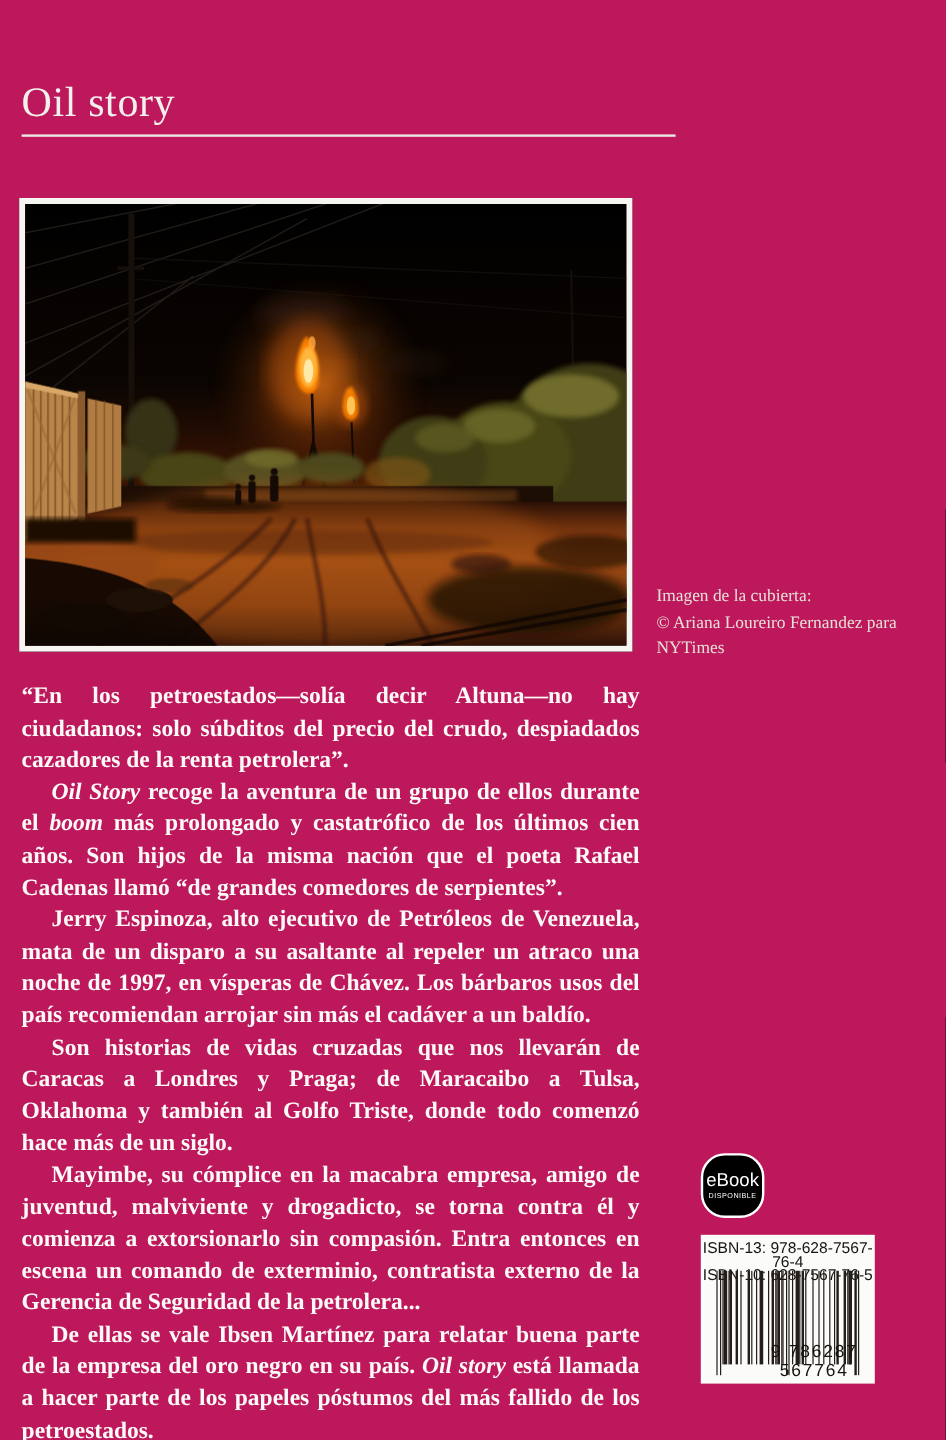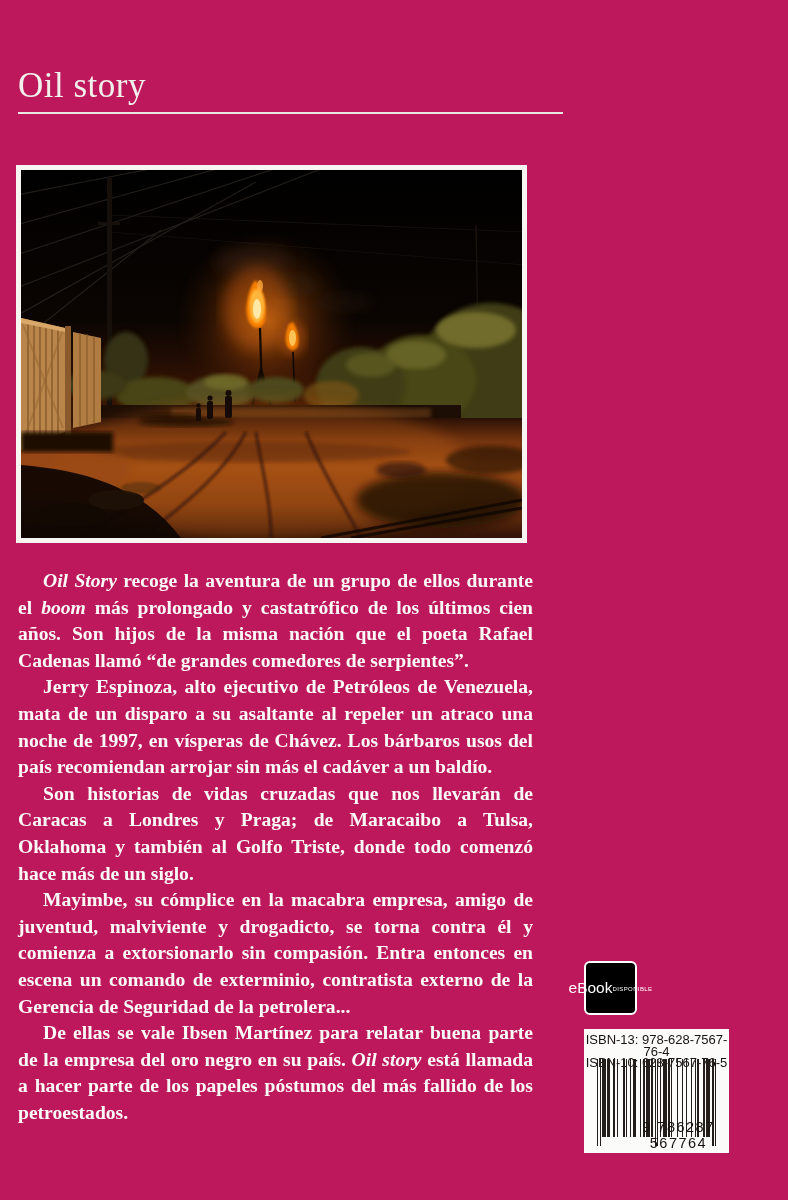--- a/index.html
+++ b/index.html
@@ -18,22 +18,22 @@
            line-height:21.5px;color:#e6e1d6;}
   
   #body-text{position:absolute;left:18px;top:568px;width:515px;font-size:19.6px;
              line-height:26.6px;font-weight:bold;color:#fbfaf7;text-align:justify;
              hyphens:auto;-webkit-hyphens:auto;}
   #body-text p{margin:0;}
   #body-text p.ind{text-indent:25px;}
   #body-text i{font-style:italic;}
   
   #ebook-badge{position:absolute;left:584px;top:961px;width:53px;height:54px;
-               border:2px solid #ffffff;border-radius:6px;box-sizing:border-box;
-               display:flex;flex-direction:row;align-items:center;justify-content:center;
+               border:2px solid #ffffff;border-radius:20px;box-sizing:border-box;
+               display:flex;flex-direction:column;align-items:center;justify-content:center;
                color:#fff;font-family:"Liberation Sans",sans-serif;background:#000;}
   #ebook-badge .main{font-size:15.5px;line-height:16px;}
   #ebook-badge .sub{font-size:6px;letter-spacing:.4px;margin-top:2px;}
   
   #isbn-box{position:absolute;left:584px;top:1029px;width:145px;height:124px;
             background:#fbfbf9;color:#171310;font-family:"Liberation Sans",sans-serif;}
   #isbn-box .isbn-line{text-align:center;font-size:13px;line-height:11.6px;}
   #isbn-box .isbn-line:first-child{padding-top:5px;}
   #barcode{position:absolute;left:13px;top:30px;width:119px;height:78px;}
   #barcode .bar{position:absolute;top:0;height:78px;background:#241e1a;}
@@ -201,22 +201,28 @@
         <circle cx="177.5" cy="235.5" r="2.2" fill="#150a06"></circle>
       </g>
 
       <path d="M0,295 C60,300 120,315 160,368 L0,368 Z" fill="#0d0502" opacity="0.92"></path>
       <ellipse cx="95" cy="330" rx="28" ry="10" fill="#1d1006"></ellipse>
       <ellipse cx="50" cy="345" rx="35" ry="12" fill="#130903"></ellipse>
       <ellipse cx="120" cy="318" rx="20" ry="6" fill="#4a2c0c" opacity="0.5" filter="url(#b1)"></ellipse>
     </svg>
   </div>
 
+  <div id="caption">
+    <div>Imagen de la cubierta:</div>
+    <div>© Ariana Loureiro Fernandez para</div>
+    <div>NYTimes</div>
+  </div>
 
   <div id="body-text" lang="es">
+      <p class=""><span>“En los petroestados—solía decir Altuna—no hay ciudadanos: solo súbditos del precio del crudo, despiadados cazadores de la renta petrolera”.</span></p>
       <p class="ind"><i>Oil Story</i><span> recoge la aventura de un grupo de ellos durante el </span><i>boom</i><span> más prolongado y castatrófico de los últimos cien años. Son hijos de la misma nación que el poeta Rafael Cadenas llamó “de grandes comedores de serpientes”.</span></p>
       <p class="ind"><span>Jerry Espinoza, alto ejecutivo de Petróleos de Venezuela, mata de un disparo a su asaltante al repeler un atraco una noche de 1997, en vísperas de Chávez. Los bárbaros usos del país recomiendan arrojar sin más el cadáver a un baldío.</span></p>
       <p class="ind"><span>Son historias de vidas cruzadas que nos llevarán de Caracas a Londres y Praga; de Maracaibo a Tulsa, Oklahoma y también al Golfo Triste, donde todo comenzó hace más de un siglo.</span></p>
       <p class="ind"><span>Mayimbe, su cómplice en la macabra empresa, amigo de juventud, malviviente y drogadicto, se torna contra él y comienza a extorsionarlo sin compasión. Entra entonces en escena un comando de exterminio, contratista externo de la Gerencia de Seguridad de la petrolera...</span></p>
       <p class="ind"><span>De ellas se vale Ibsen Martínez para relatar buena parte de la empresa del oro negro en su país. </span><i>Oil story</i><span> está llamada a hacer parte de los papeles póstumos del más fallido de los petroestados.</span></p>
     </div>
 
   <div id="ebook-badge">
     <div class="main">eBook</div>
     <div class="sub">DISPONIBLE</div>

